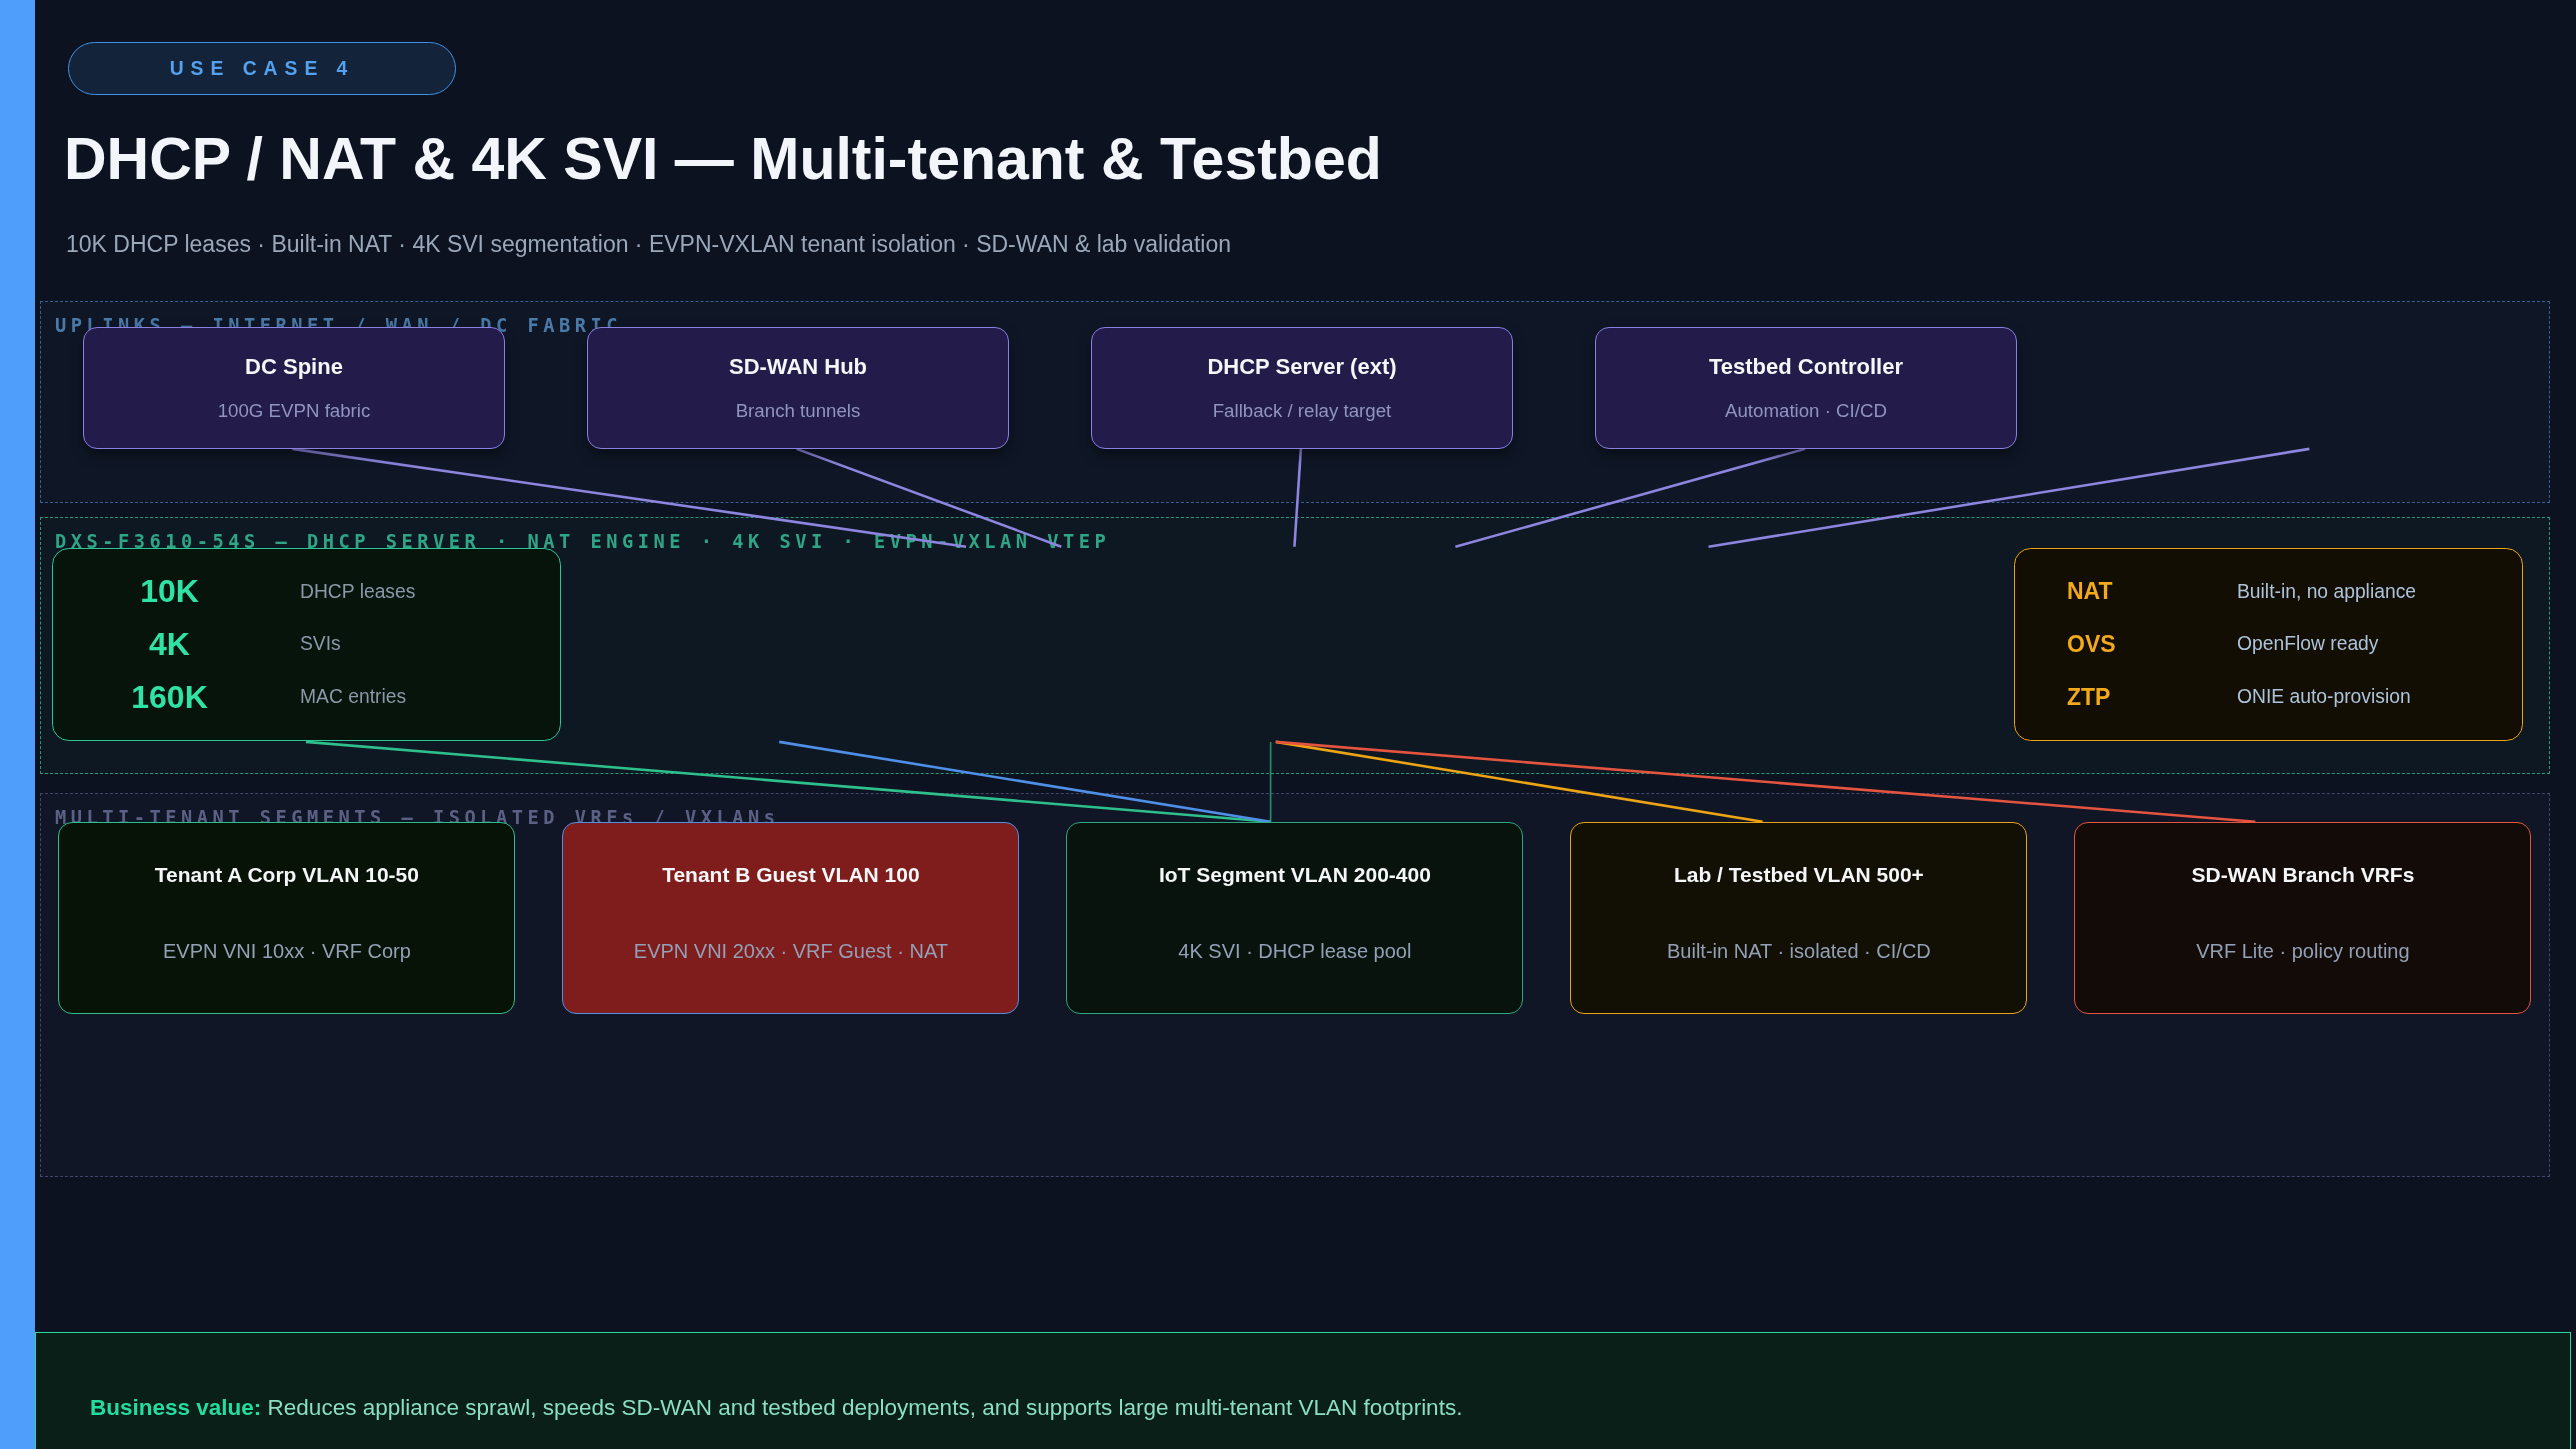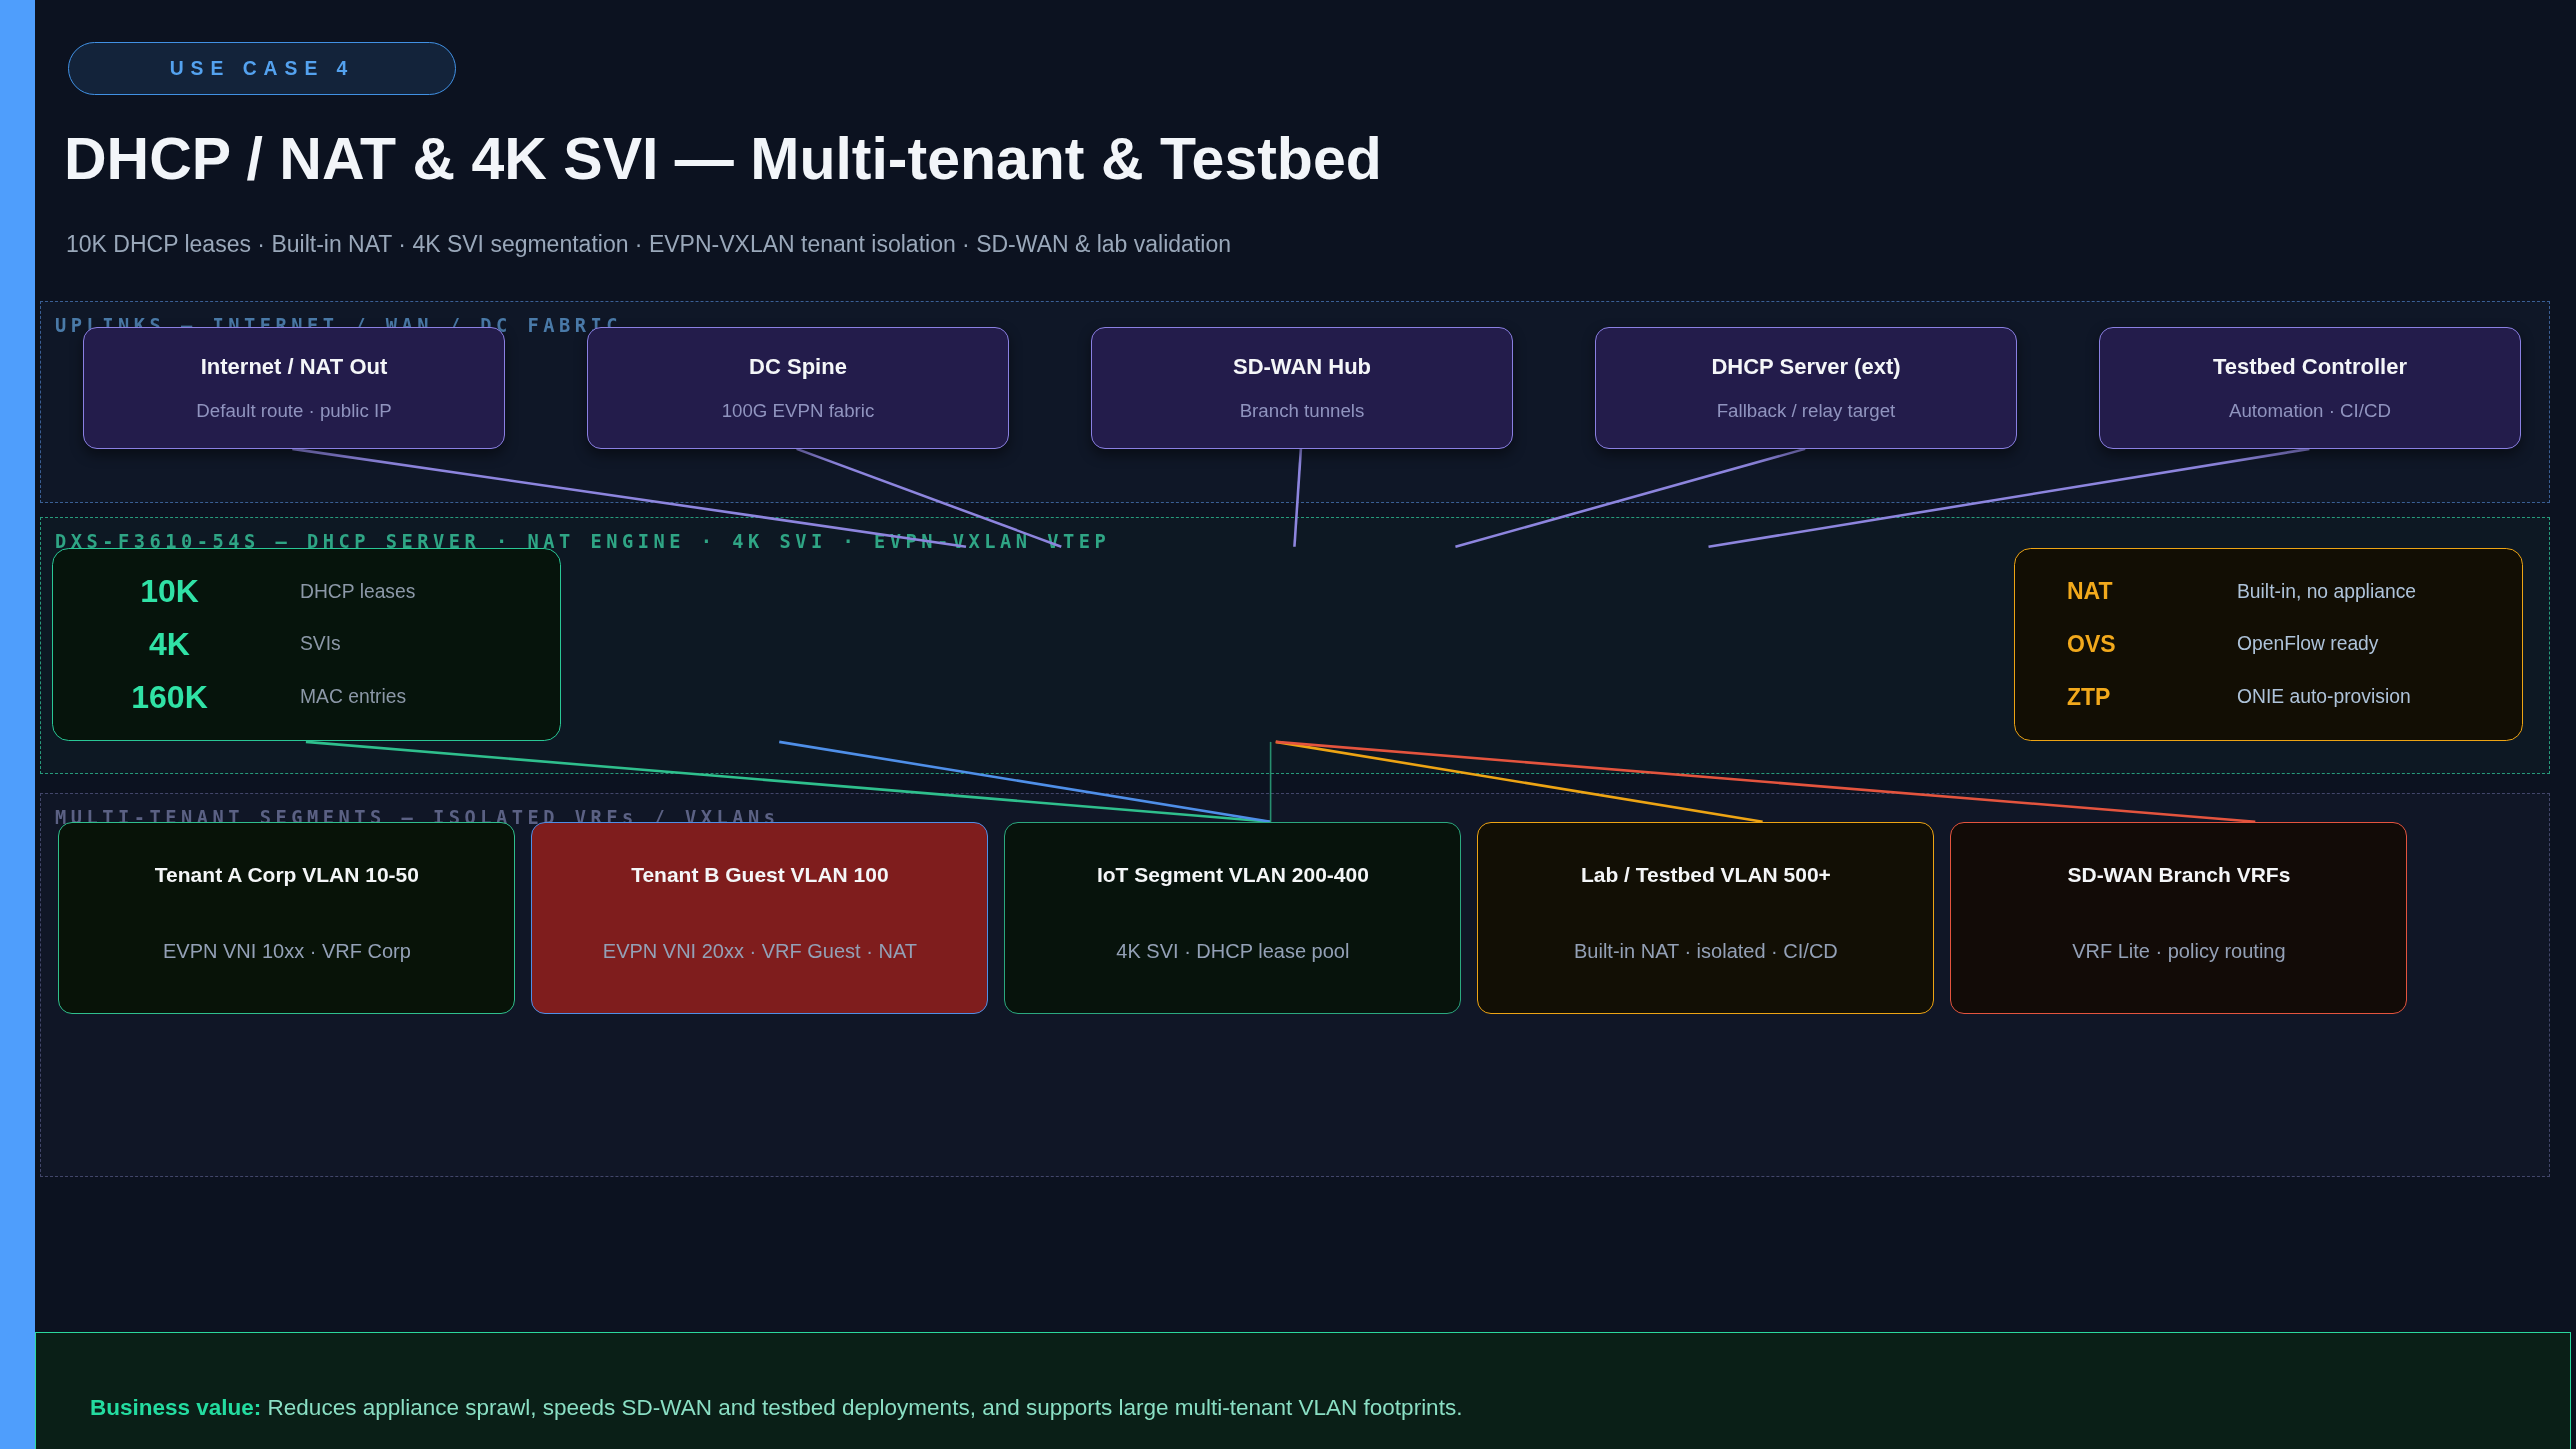--- a/index.html
+++ b/index.html
@@ -103,21 +103,21 @@
   .central-box .device-features{color:var(--central-features);font-size:22px;margin-top:43px;white-space:pre;}
   .caps-box{
     position:absolute;z-index:2;left:1973px;top:30px;width:509px;height:193px;
     border:1.9px solid var(--amber);border-radius:16.7px;background:var(--caps-fill);
     display:grid;grid-template-columns:106px 1fr;grid-auto-rows:1fr;align-items:center;
     padding:16.7px 0 16.7px 52px;column-gap:64px;
   }
   .cap-key{color:var(--amber-key);font-size:23px;font-weight:bold;}
   .cap-desc{color:var(--caps-desc);font-size:19.3px;}
   
-  .tenant-row{position:absolute;left:17.4px;top:28px;display:flex;gap:16px;}
+  .tenant-row{position:absolute;left:17.4px;top:28px;display:flex;gap:47px;}
   .tenant-box{
     position:relative;z-index:2;width:457px;height:192px;border-radius:14px;
     background:var(--tenant-fill);border:1.9px solid var(--t-green);
     display:flex;flex-direction:column;align-items:center;
   }
   .tenant-box .bt{color:var(--white);font-size:21px;font-weight:bold;margin-top:40px;}
   .tenant-box .bs{color:var(--tenant-sub);font-size:20px;margin-top:53px;text-align:center;}
   .tenant-box.b-green{border-color:var(--t-green);background:#081308;}
   .tenant-box.b-blue{border-color:var(--t-blue);background:#7f1d1d;}
   .tenant-box.b-teal{border-color:var(--t-teal);background:#07130c;}
@@ -142,24 +142,20 @@
 <div class="badge">
   <span>USE CASE 4</span>
 </div>
 
 <h1 class="page-title">DHCP / NAT &amp; 4K SVI — Multi-tenant &amp; Testbed</h1>
 <p class="page-subtitle">10K DHCP leases · Built-in NAT · 4K SVI segmentation · EVPN-VXLAN tenant isolation · SD-WAN &amp; lab validation</p>
 
 <div class="section" id="sec-uplinks">
   <div class="sec-label">UPLINKS — INTERNET / WAN / DC FABRIC</div>
   <div class="uplink-row">
-    <div class="uplink-box">
-      <div class="bt">Internet / NAT Out</div>
-      <div class="bs">Default route · public IP</div>
-    </div>
     <div class="uplink-box">
       <div class="bt">DC Spine</div>
       <div class="bs">100G EVPN fabric</div>
     </div>
     <div class="uplink-box">
       <div class="bt">SD-WAN Hub</div>
       <div class="bs">Branch tunnels</div>
     </div>
     <div class="uplink-box">
       <div class="bt">DHCP Server (ext)</div>

